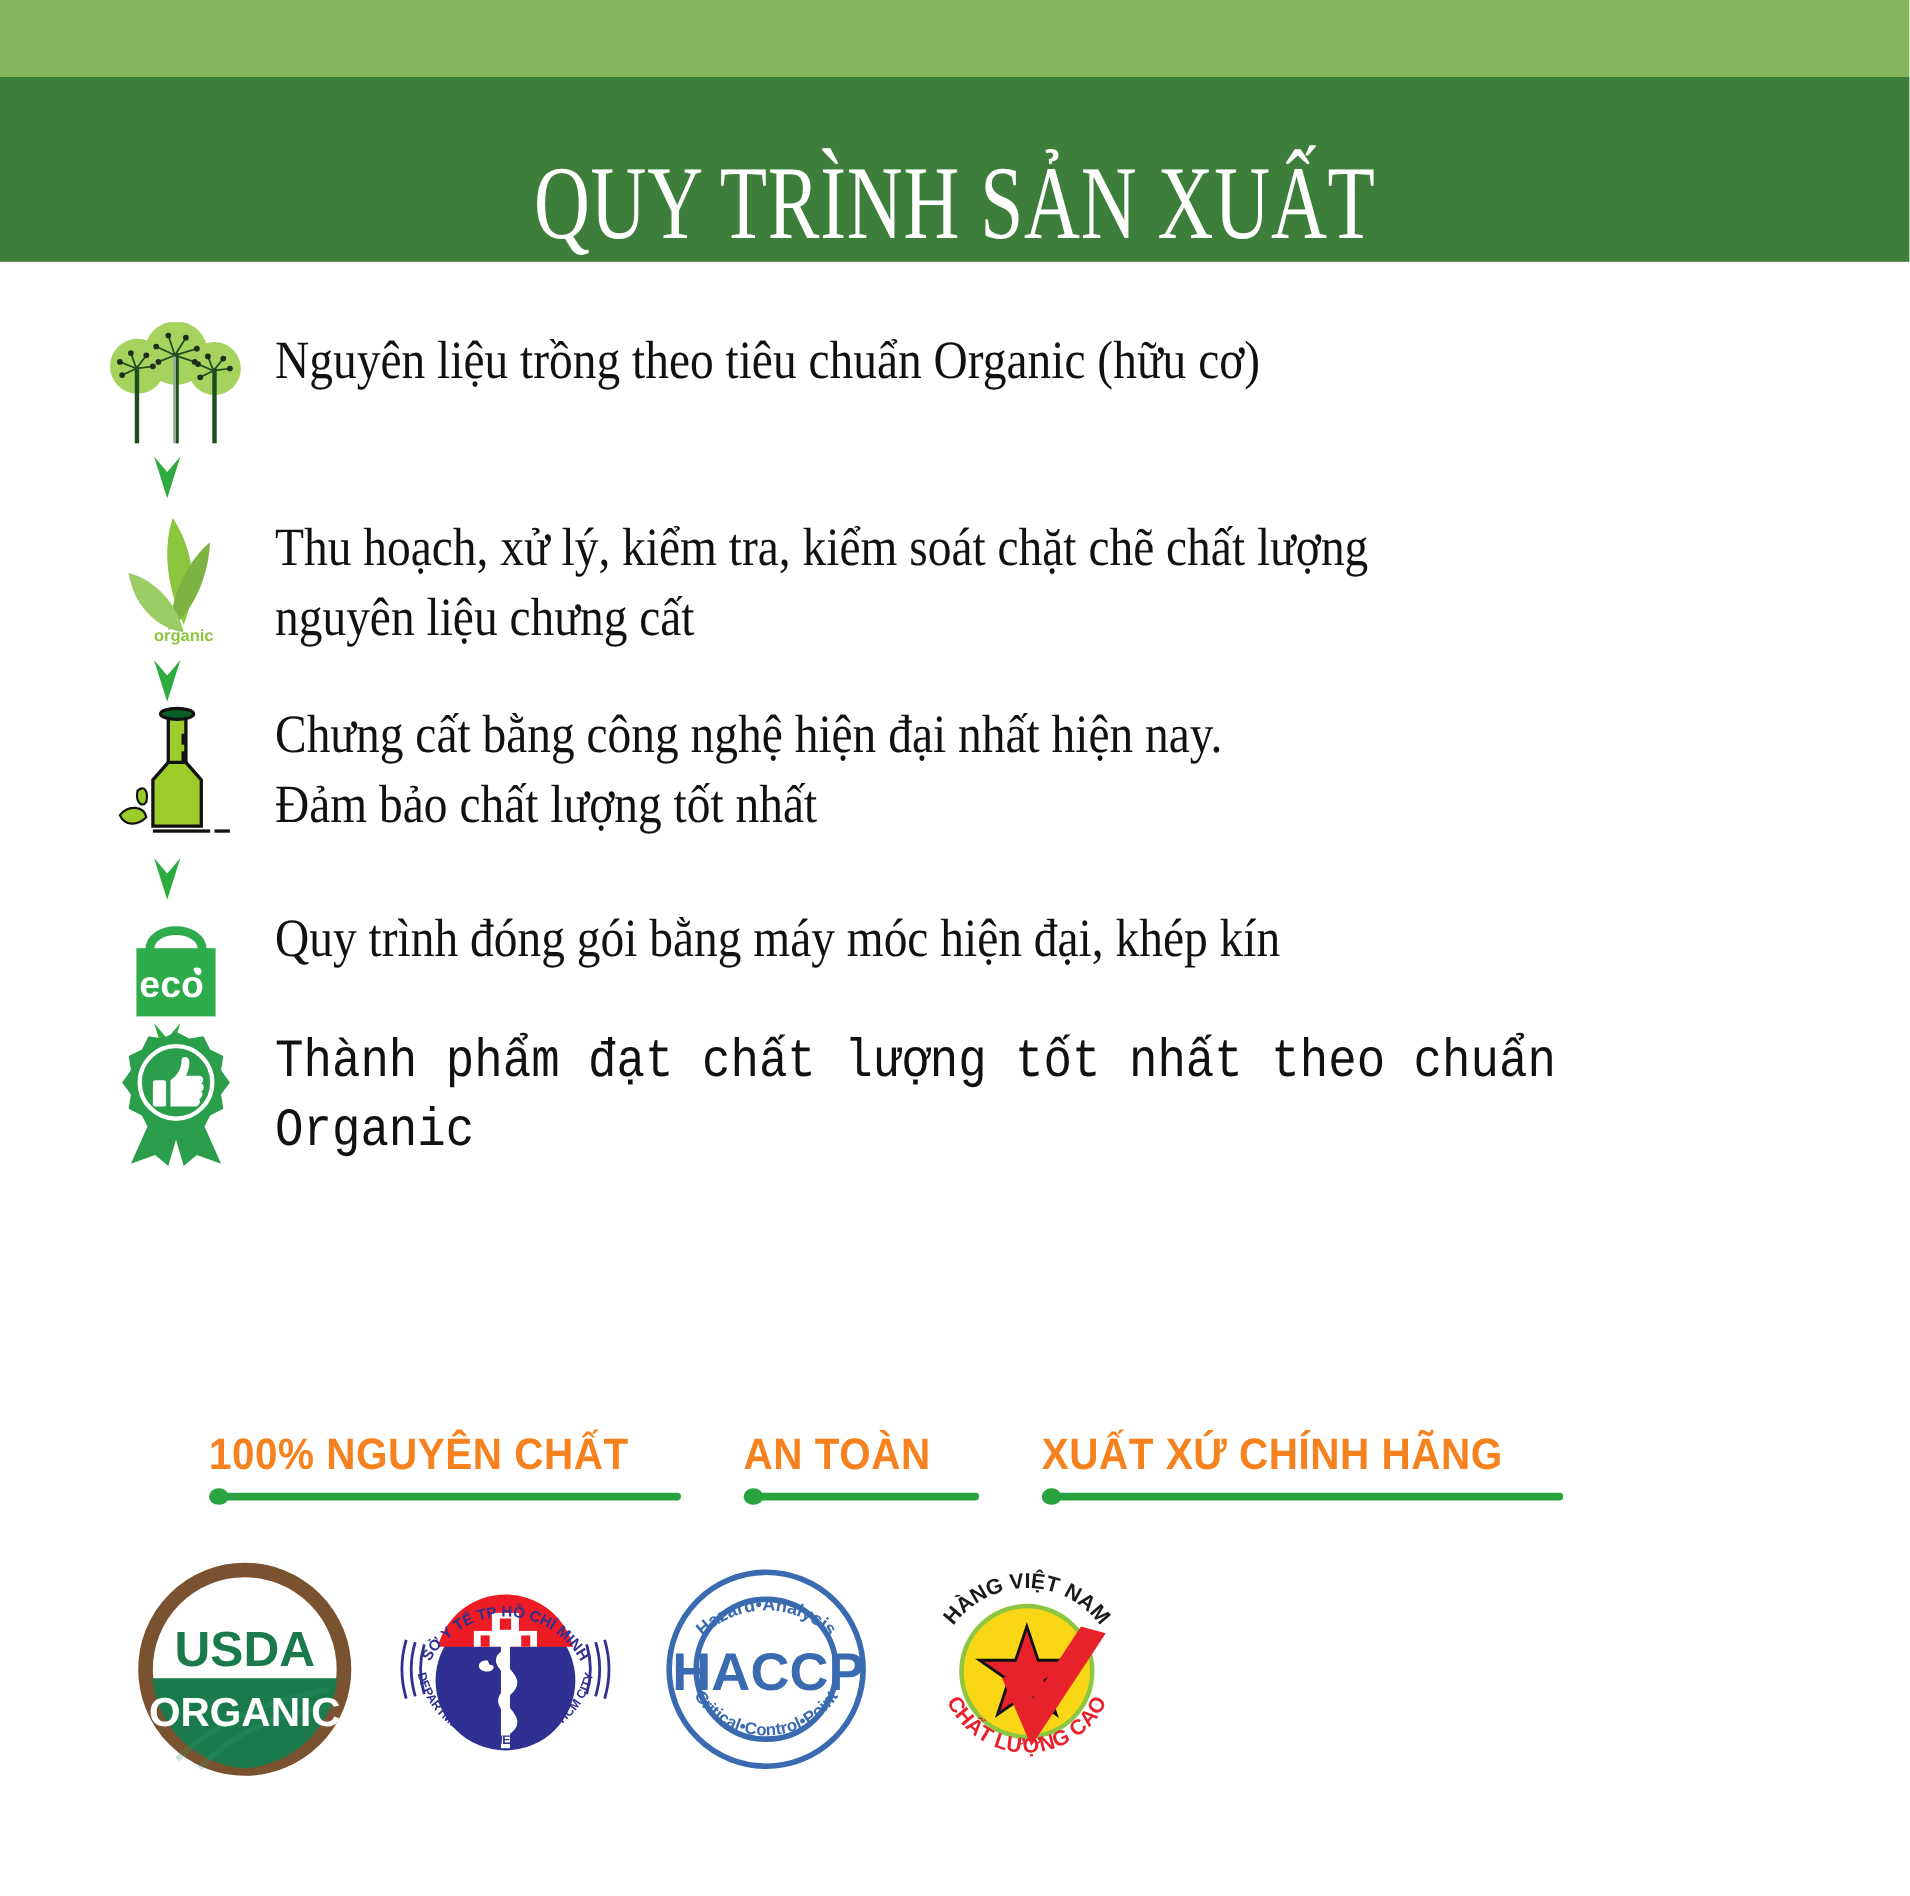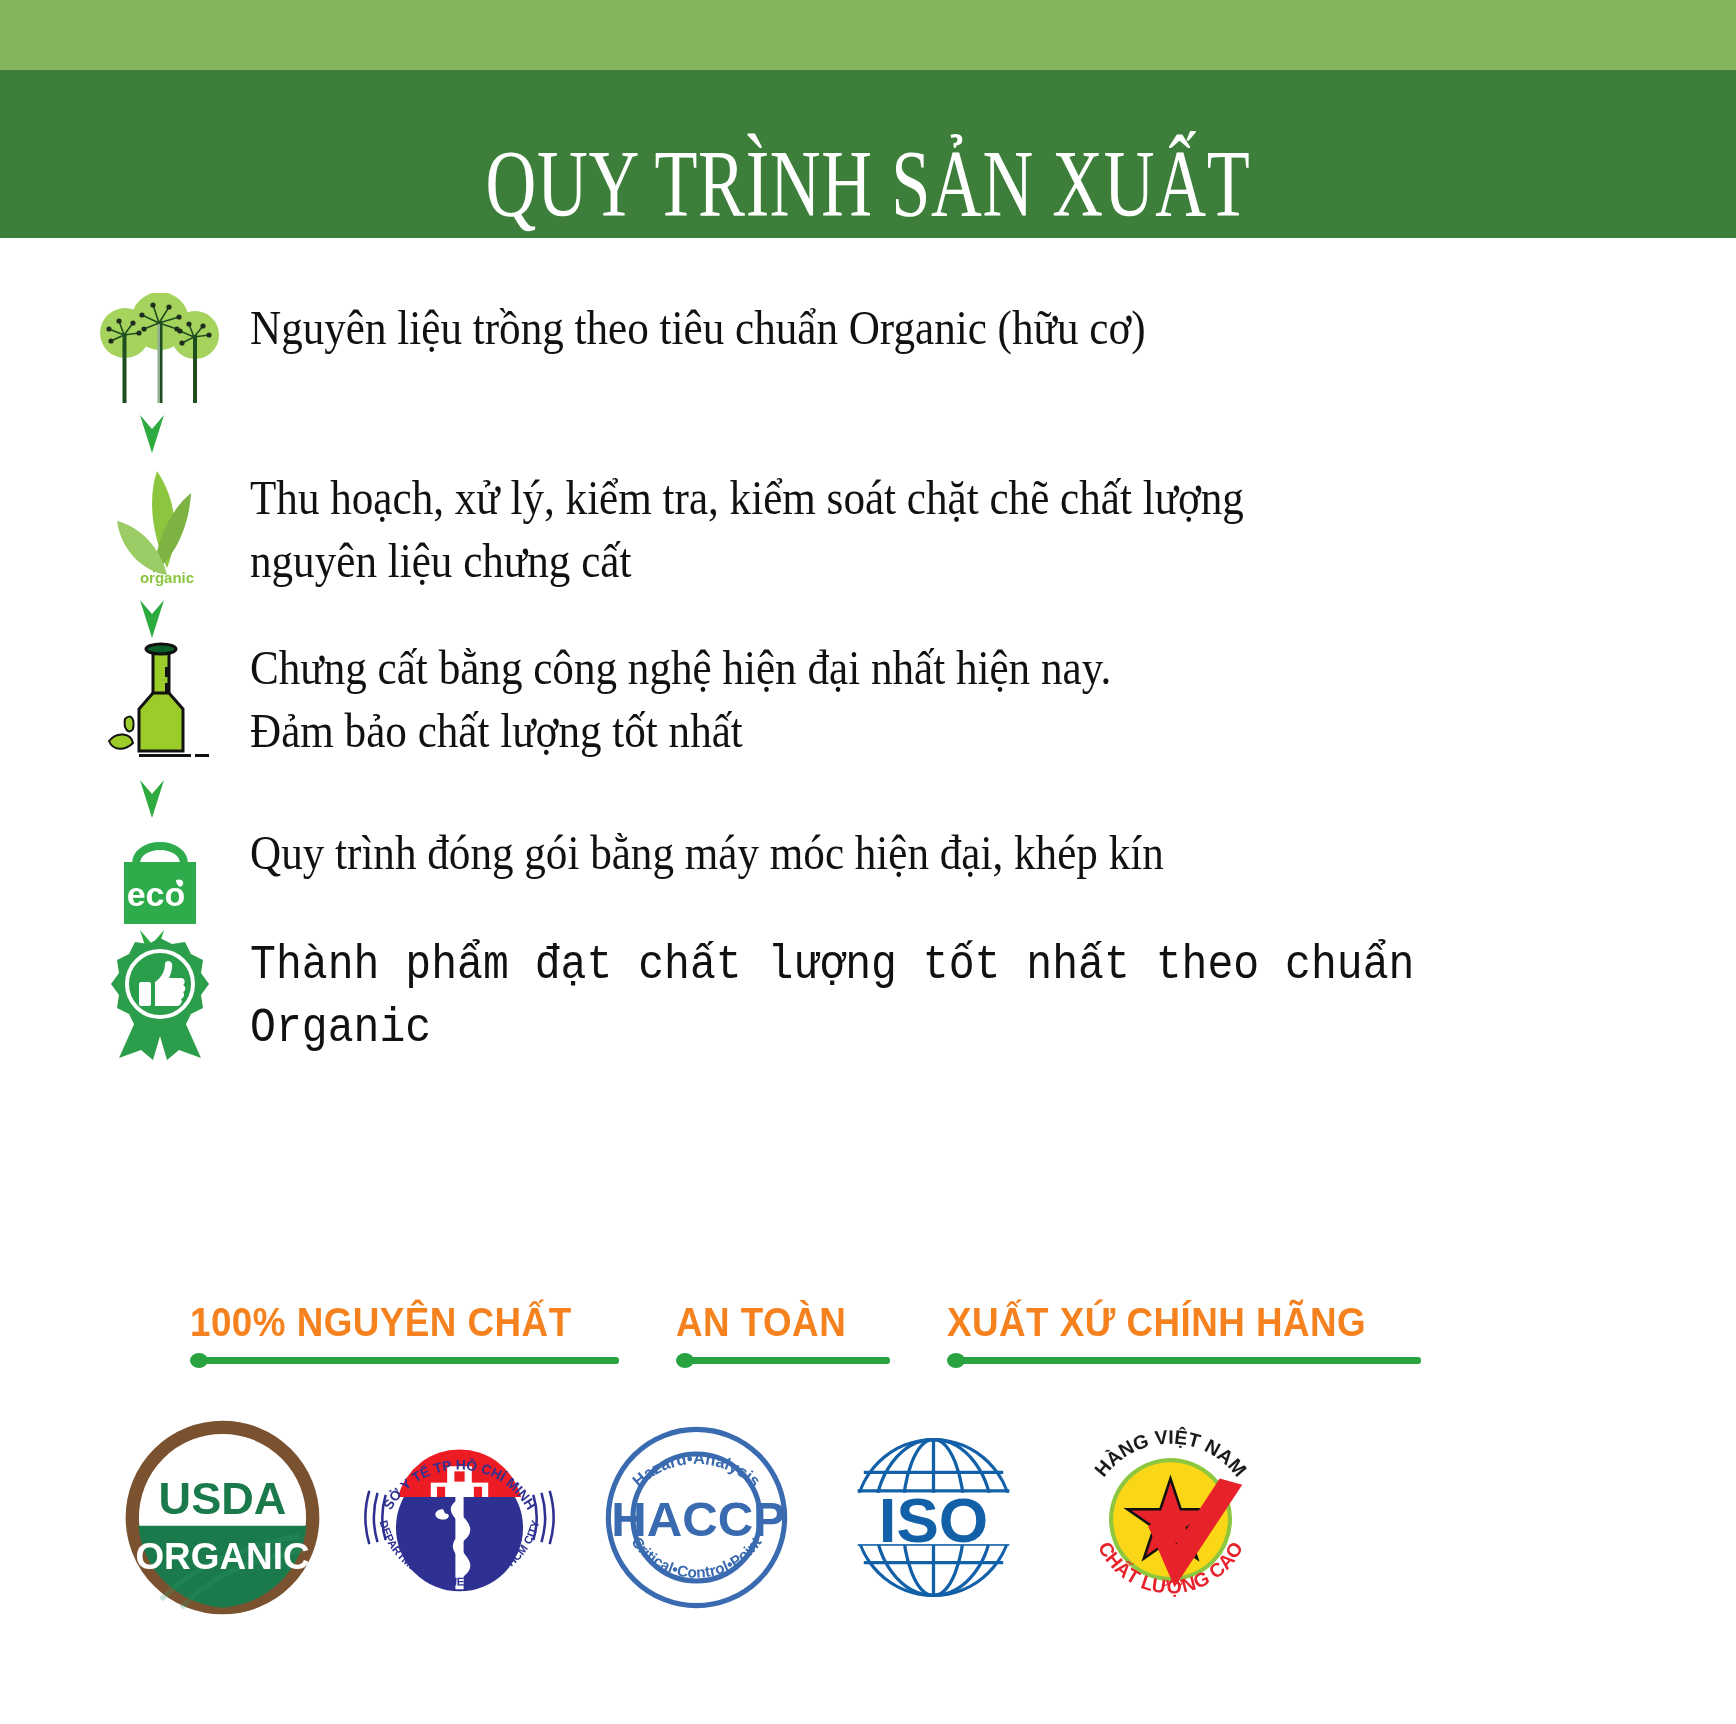--- a/index.html
+++ b/index.html
@@ -308,33 +308,20 @@
         <text x="100" y="118" font-family="Liberation Sans, sans-serif" font-size="47" font-weight="bold" fill="#3a6bb0" text-anchor="middle" transform="scale(1.02 1)">HACCP</text>
         <text font-family="Liberation Sans, sans-serif" font-size="16" font-weight="bold" fill="#3a6bb0">
           <textPath href="#hacTop" startOffset="50%" text-anchor="middle">Hazard•Analysis</textPath>
         </text>
         <text font-family="Liberation Sans, sans-serif" font-size="15" font-weight="bold" fill="#3a6bb0">
           <textPath href="#hacBot" startOffset="50%" text-anchor="middle">Critical•Control•Point</textPath>
         </text>
       </svg>
     </div>
 
-    <div class="cert">
-      <svg viewBox="0 0 200 200" aria-hidden="true">
-        <g fill="none" stroke="#1160a8" stroke-width="3.2">
-          <ellipse cx="100" cy="100" rx="76" ry="76"></ellipse>
-          <ellipse cx="100" cy="100" rx="30" ry="76"></ellipse>
-          <ellipse cx="100" cy="100" rx="57" ry="76"></ellipse>
-          <path d="M26 74 H174 M26 126 H174 M32 56 H168 M32 144 H168"></path>
-          <path d="M100 24 V176"></path>
-        </g>
-        <rect x="10" y="76" width="180" height="50" fill="#ffffff"></rect>
-        <text x="100" y="124" font-family="Liberation Sans, sans-serif" font-size="62" font-weight="bold" fill="#1160a8" text-anchor="middle">ISO</text>
-      </svg>
-    </div>
 
     <div class="cert">
       <svg viewBox="0 0 200 200" aria-hidden="true">
         <defs>
           <path id="hvnTop" d="M 20 108 A 80 80 0 0 1 180 108"></path>
           <path id="hvnBot" d="M 22 96 A 78 78 0 0 0 178 96"></path>
         </defs>
         <circle cx="100" cy="102" r="60" fill="#8dc63f"></circle>
         <circle cx="100" cy="102" r="56" fill="#f9d616"></circle>
         <path d="M100 62 L110 92 L142 92 L116 110 L126 140 L100 122 L74 140 L84 110 L58 92 L90 92 Z" fill="#e8222a" stroke="#111" stroke-width="2.5"></path>

